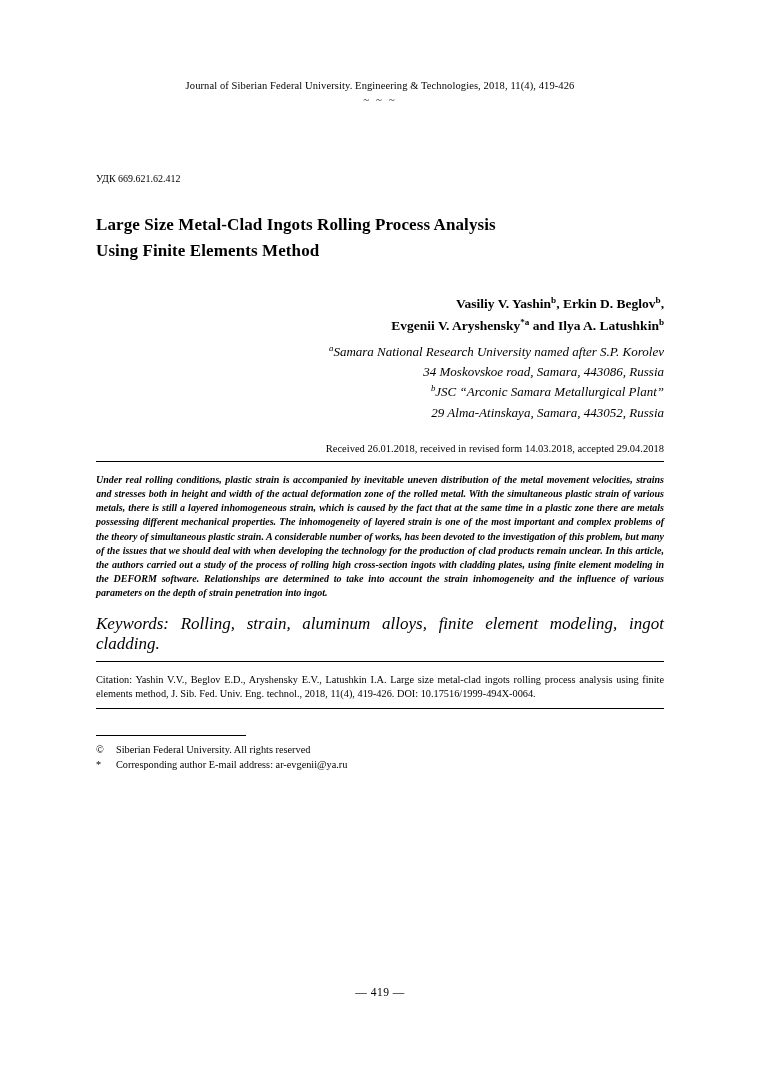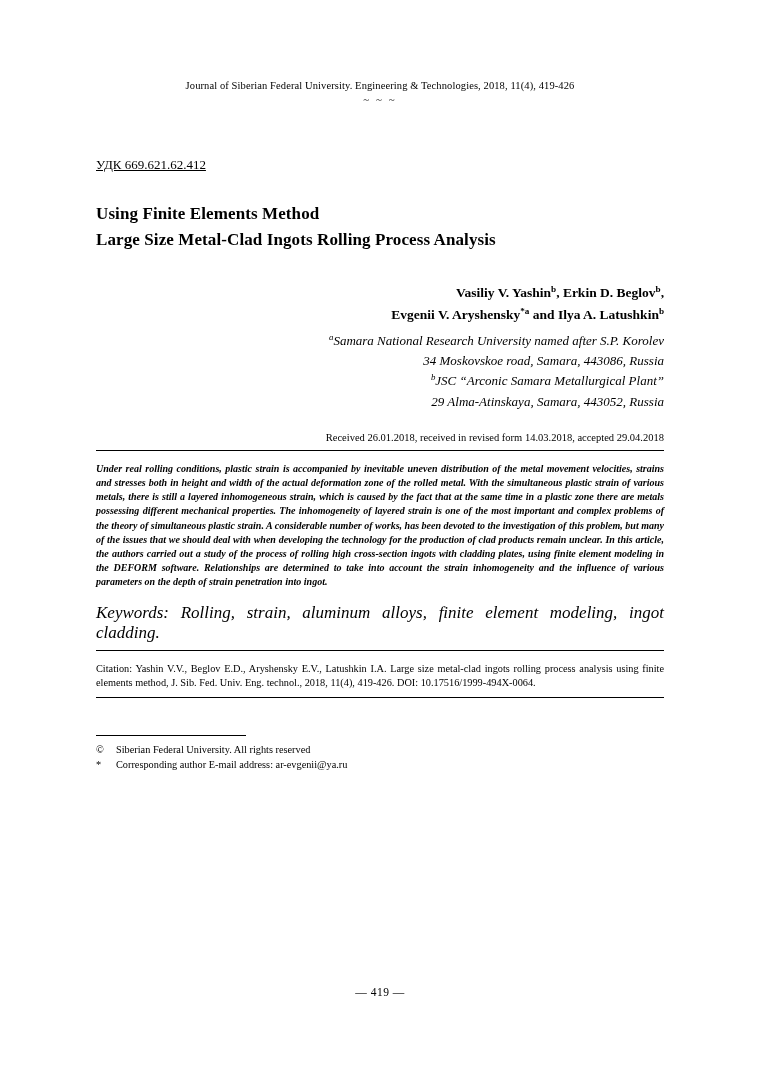--- a/index.html
+++ b/index.html
@@ -33,23 +33,22 @@
   }
   .tilde-row {
     text-align: center;
     font-size: 11px;
     letter-spacing: 2px;
     margin-top: 2px;
     color: #222;
   }
 
   .udc {
-    margin-top: 52px;
-    font-size: 13px;
-    text-decoration: underline;
+    margin-top: 68px;
+    font-size: 10px;
   }
 
   .title {
     margin-top: 28px;
     font-size: 17px;
     font-weight: bold;
     line-height: 1.5;
     letter-spacing: 0.1px;
   }
   .title-line {
@@ -151,22 +150,22 @@
 <body>
 
 <div class="page">
 
   <div class="journal-header">Journal of Siberian Federal University. Engineering &amp; Technologies, 2018, 11(4), 419-426</div>
   <div class="tilde-row">~ ~ ~</div>
 
   <div class="udc">УДК 669.621.62.412</div>
 
   <div class="title">
+    <span class="title-line">Large Size Metal-Clad Ingots Rolling Process Analysis</span>
     <span class="title-line">Using Finite Elements Method</span>
-    <span class="title-line">Large Size Metal-Clad Ingots Rolling Process Analysis</span>
   </div>
 
   <div class="authors">
     <div>
       <span>Vasiliy V. Yashin</span><sup>b</sup><span>, Erkin D. Beglov</span><sup>b</sup><span>,</span>
     </div>
     <div>
       <span>Evgenii V. Aryshensky</span><sup>*a</sup><span> and Ilya A. Latushkin</span><sup>b</sup>
     </div>
   </div>

